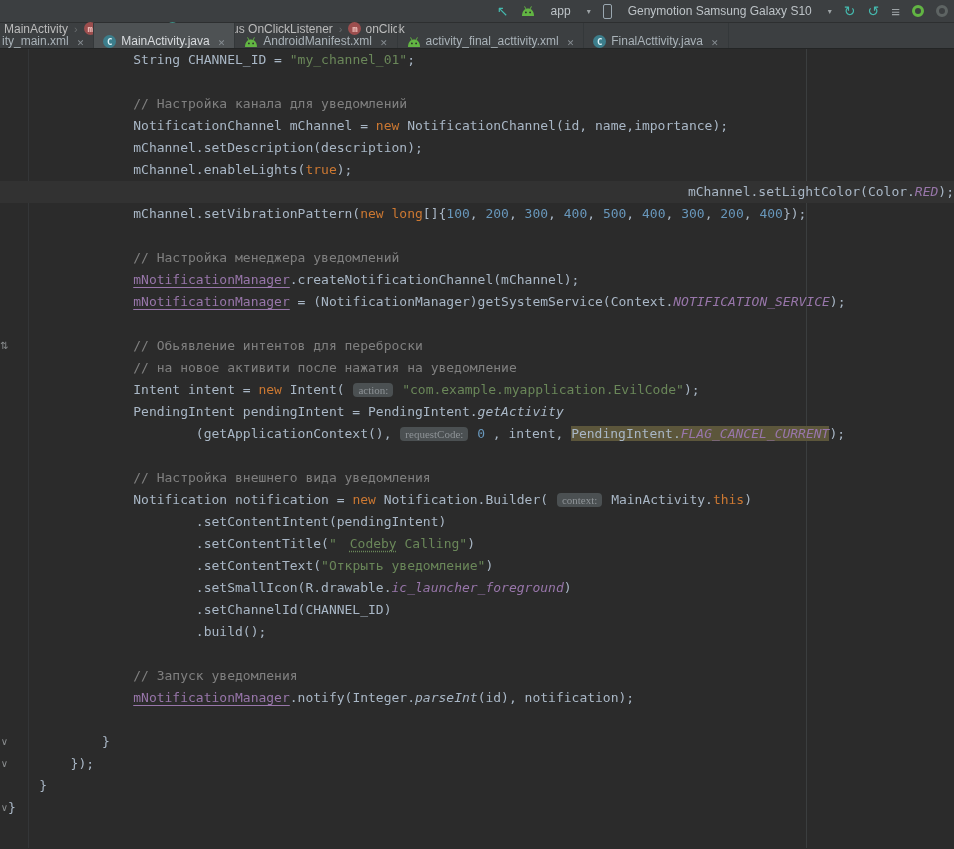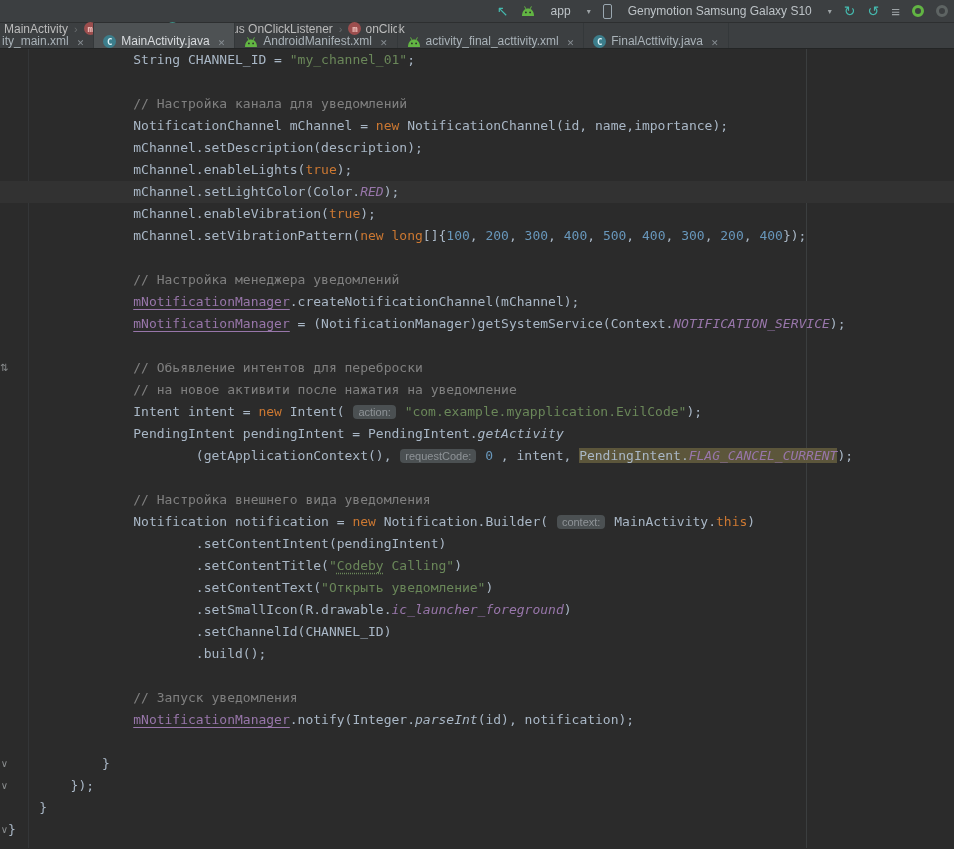--- a/index.html
+++ b/index.html
@@ -42,36 +42,36 @@
   .tab .close { font-size:9px; color:#868D92; margin-left:3px; }
 
   
   .editor { position:relative; height:799px; overflow:hidden;
             font-family:"DejaVu Sans Mono",monospace; font-size:13px; }
   .vline { position:absolute; top:0; bottom:0; width:1px; z-index:0; }
   .vline.gutter-line { left:28px; background:#343638; }
   .vline.margin-line { left:806px; background:#3B3E3F; }
   .code { position:relative; z-index:1; }
   .code-line { height:22px; line-height:22px; white-space:pre; padding-left:8px; position:relative; }
-  .code-line.current-line { background:var(--current_line,#323232); }
+  .code-line.current-line { background:var(--current_line,#323232);text-align:right; }
   .fold-marker { position:absolute; left:0; top:0; font-size:10px; color:#8A8D8F;
                  font-family:"DejaVu Sans",sans-serif; width:9px; text-align:center; cursor:pointer; }
 
   .tk-d  { color:var(--default_text,#A9B7C6); }
   .tk-k  { color:var(--keyword,#CC7832); }
   .tk-s  { color:var(--string,#6A8759); }
   .tk-c  { color:var(--comment,#808080); }
   .tk-n  { color:var(--number,#6897BB); }
   .tk-f  { color:var(--constant,#9876AA); text-decoration:underline; text-underline-offset:3px; }
   .tk-sc { color:var(--constant,#9876AA); font-style:italic; }
   .tk-sm { color:var(--default_text,#A9B7C6); font-style:italic; }
-  .tk-su { text-decoration-line:underline; text-decoration-style:dotted; text-underline-offset:3px; }
+  .tk-su { text-decoration-line:underline; text-decoration-style:dotted; text-underline-offset:3px;margin-left:13px; }
   .tk-hl { background:var(--usage_highlight,#5C563B); }
   .tk-hint { background:#4B5052; color:#8E9397; border-radius:4px; padding:1px 5px;
-             font-family:Liberation Sans, sans-serif; font-size:11px; font-style:normal; margin:0 1px; }
+             font-family:Liberation Serif, serif; font-size:11px; font-style:normal; margin:0 1px; }
 </style>
 </head>
 <body>
 
 <div class="topbar">
   <div class="breadcrumbs">
       <span class="bc-item">
         <span class="bc-label">MainActivity</span>
       </span>
       <span class="bc-sep">›</span>
@@ -164,21 +164,20 @@
 <div class="editor">
   <div class="vline gutter-line"></div>
   <div class="code">
       <div class="code-line"><span class="tk-d">                String CHANNEL_ID = </span><span class="tk-s">"my_channel_01"</span><span class="tk-d">;</span></div>
       <div class="code-line"></div>
       <div class="code-line"><span class="tk-c">                // Настройка канала для уведомлений</span></div>
       <div class="code-line"><span class="tk-d">                NotificationChannel mChannel = </span><span class="tk-k">new</span><span class="tk-d"> NotificationChannel(id, name,importance);</span></div>
       <div class="code-line"><span class="tk-d">                mChannel.setDescription(description);</span></div>
       <div class="code-line"><span class="tk-d">                mChannel.enableLights(</span><span class="tk-k">true</span><span class="tk-d">);</span></div>
       <div class="code-line current-line"><span class="tk-d">                mChannel.setLightColor(Color.</span><span class="tk-sc">RED</span><span class="tk-d">);</span></div>
-      <div class="code-line"><span class="tk-d">                mChannel.enableVibration(</span><span class="tk-k">true</span><span class="tk-d">);</span></div>
       <div class="code-line"><span class="tk-d">                mChannel.setVibrationPattern(</span><span class="tk-k">new</span><span class="tk-d"> </span><span class="tk-k">long</span><span class="tk-d">[]{</span><span class="tk-n">100</span><span class="tk-d">, </span><span class="tk-n">200</span><span class="tk-d">, </span><span class="tk-n">300</span><span class="tk-d">, </span><span class="tk-n">400</span><span class="tk-d">, </span><span class="tk-n">500</span><span class="tk-d">, </span><span class="tk-n">400</span><span class="tk-d">, </span><span class="tk-n">300</span><span class="tk-d">, </span><span class="tk-n">200</span><span class="tk-d">, </span><span class="tk-n">400</span><span class="tk-d">});</span></div>
       <div class="code-line"></div>
       <div class="code-line"><span class="tk-c">                // Настройка менеджера уведомлений</span></div>
       <div class="code-line"><span class="tk-d">                </span><span class="tk-f">mNotificationManager</span><span class="tk-d">.createNotificationChannel(mChannel);</span></div>
       <div class="code-line"><span class="tk-d">                </span><span class="tk-f">mNotificationManager</span><span class="tk-d"> = (NotificationManager)getSystemService(Context.</span><span class="tk-sc">NOTIFICATION_SERVICE</span><span class="tk-d">);</span></div>
       <div class="code-line"></div>
       <div class="code-line"><span class="fold-marker">⇅</span><span class="tk-c">                // Обьявление интентов для переброски</span></div>
       <div class="code-line"><span class="tk-c">                // на новое активити после нажатия на уведомление</span></div>
       <div class="code-line"><span class="tk-d">                Intent intent = </span><span class="tk-k">new</span><span class="tk-d"> Intent( </span><span class="tk-hint">action:</span><span class="tk-d"> </span><span class="tk-s">"com.example.myapplication.EvilCode"</span><span class="tk-d">);</span></div>
       <div class="code-line"><span class="tk-d">                PendingIntent pendingIntent = PendingIntent.</span><span class="tk-sm">getActivity</span></div>

